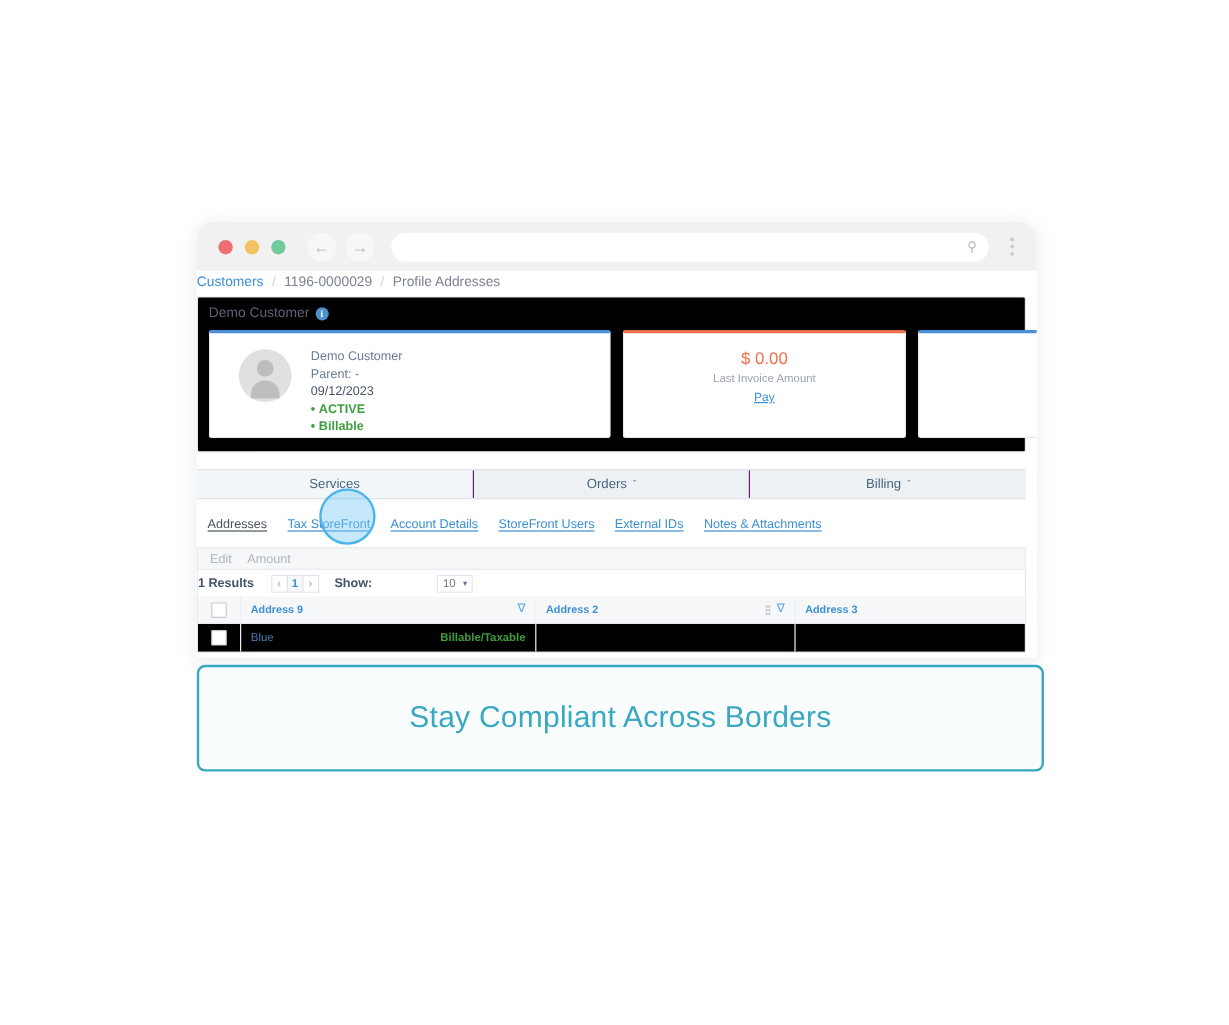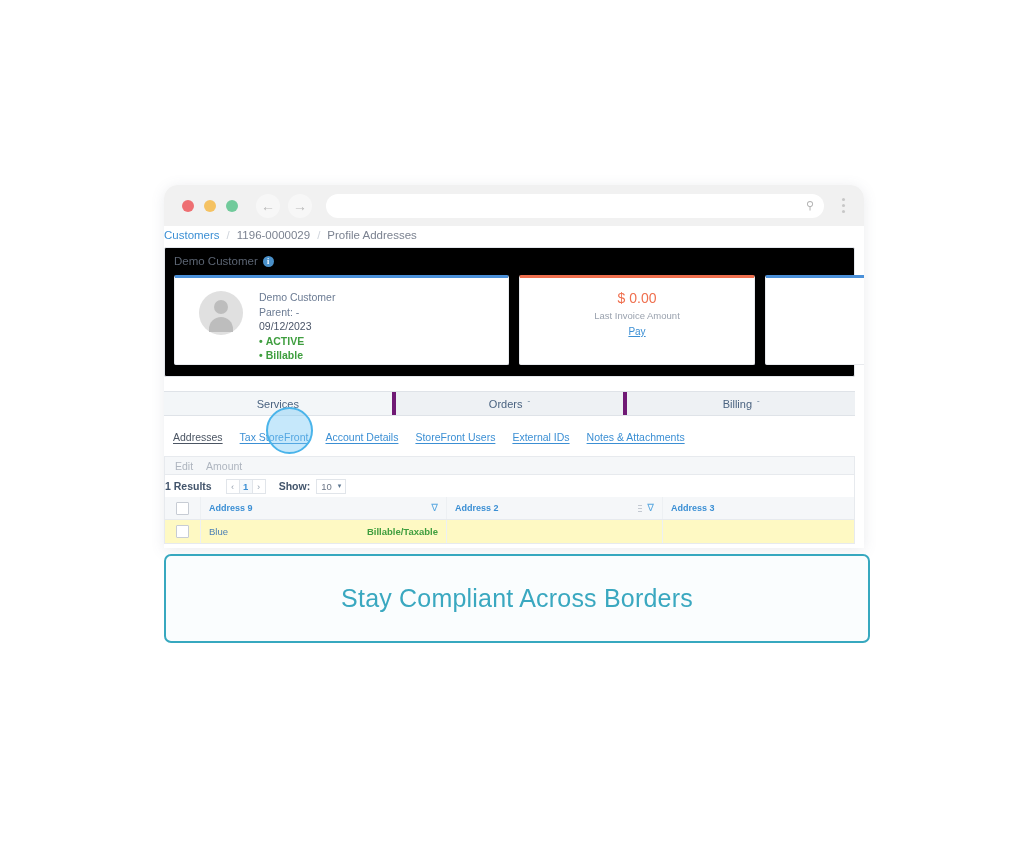--- a/index.html
+++ b/index.html
@@ -206,21 +206,21 @@
     border-bottom: 1px solid #dfe3e8;
     display: flex;
     box-sizing: border-box;
   }
   .main-tab {
     flex: 1;
     display: flex; align-items: center; justify-content: center;
     gap: 5px;
     font-size: 11px;
     color: #4a6380;
-    border-right: 4px solid #701a75;
+    border-right: 1px solid #701a75;
     box-sizing: border-box;
   }
   .main-tab:last-child { border-right: none; }
   .main-tab.active { background: #f3f6f8; }
   .caret { font-size: 8px; color: #5b7590; }
 
   
   .sub-tabs {
     margin: 4px 9px;
     padding: 11px 9px 9px 9px;
@@ -281,34 +281,35 @@
   .pg-box.cur { color: #3b8fd4; font-weight: bold; background: #f5f8fb; }
   .pg-show { display: flex; align-items: center; gap: 6px; }
   .pg-show-label { color: #42546b; font-weight: bold; }
   .pg-select {
     border: 1px solid #e1e5ea;
     height: 15px;
     display: inline-flex; align-items: center; gap: 6px;
     padding: 0 4px;
     color: #6b7686; font-size: 9.5px;
     box-sizing: border-box;
+    margin-left: 48px;
   }
   .pg-select .caret { color: #5b7590; font-size: 7px; }
 
   
   .data-table {
     margin: 0 9px;
     border: 1px solid #e7eaee;
     border-top: none;
     box-sizing: border-box;
     font-size: 9.5px;
   }
   .tr { display: flex; height: 23px; align-items: center; box-sizing: border-box; }
   .tr.head { background: #f5f7f9; border-bottom: 1px solid #e7eaee; }
-  .tr.body { background: #fef9c3; justify-content: center; }
+  .tr.body { background: #000000; justify-content: center; }
 
   .td { box-sizing: border-box; height: 100%; display: flex; align-items: center; padding: 0 8px;
         border-right: 1px solid #edf0f3; }
   .td.cb  { flex: 0 0 36px; justify-content: center; border-right: 1px solid #edf0f3; }
   .td.c1  { flex: 0 0 246px; justify-content: space-between; }
   .td.c2  { flex: 0 0 216px; justify-content: space-between; }
   .td.c3  { flex: 1 1 auto; border-right: none; }
 
   .chk {
     width: 11px; height: 11px;

